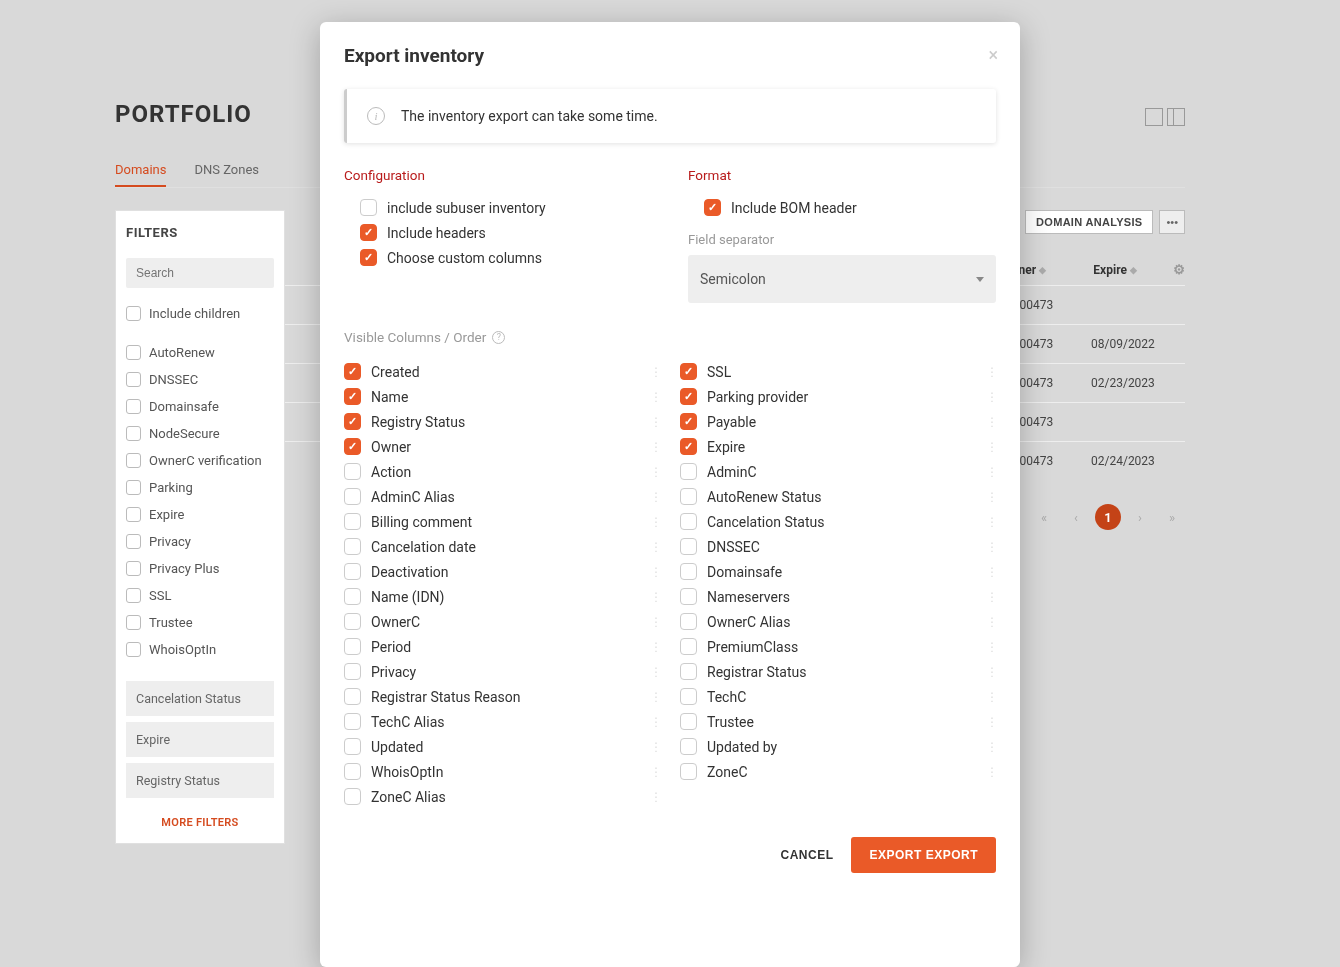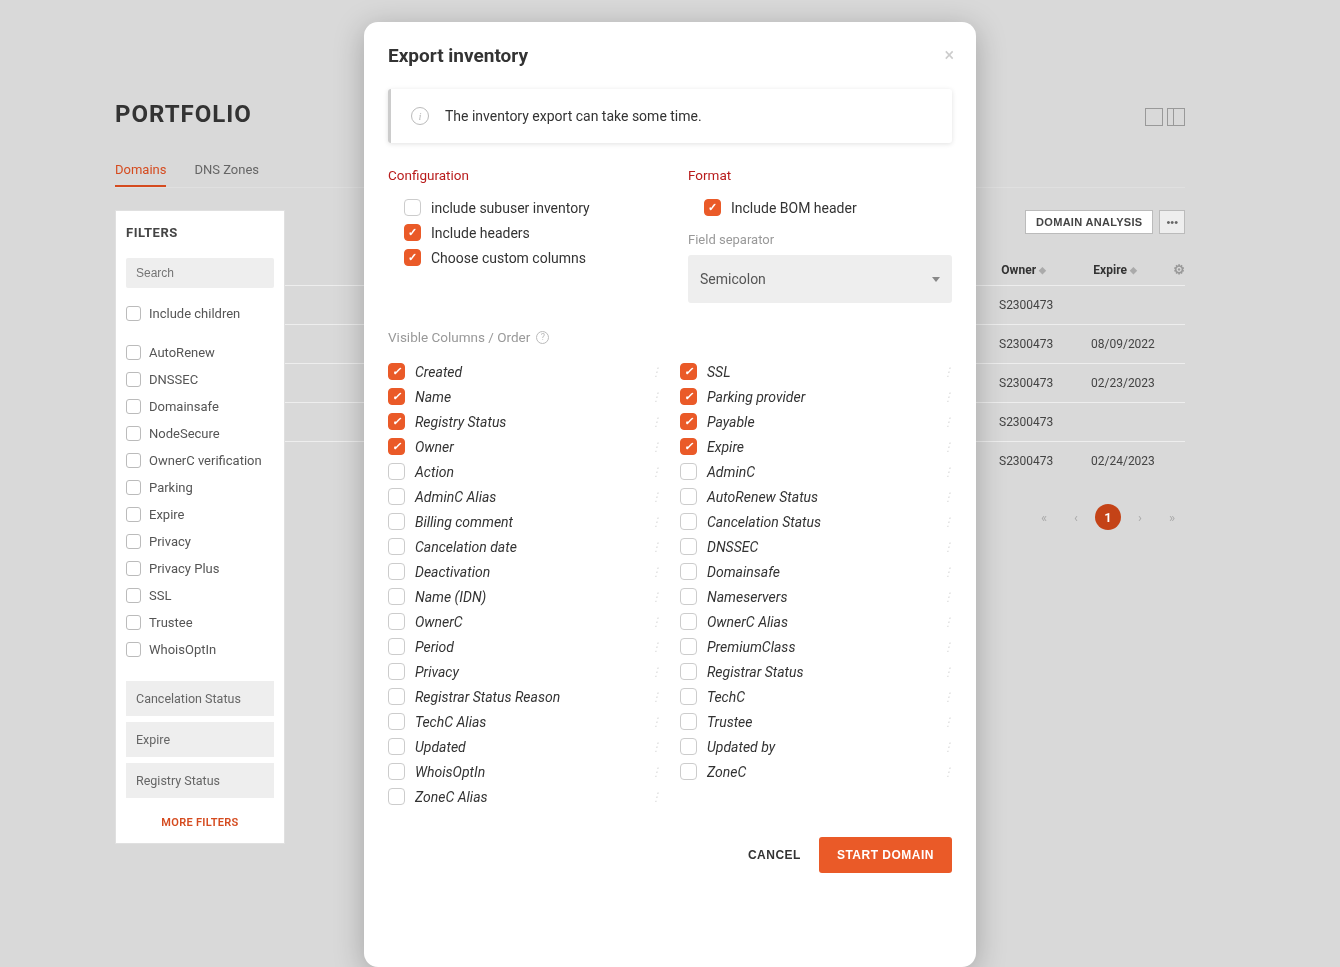--- a/index.html
+++ b/index.html
@@ -41,21 +41,21 @@
 .td-owner { width: 70px; }
 .td-expire { width: 80px; }
 .gear-th { margin-left: auto; color: #999; font-size: 13px; }
 
 .pagination { display: flex; gap: 6px; justify-content: flex-end; margin-top: 24px; align-items: center; }
 .pg-btn { width: 26px; height: 26px; display: flex; align-items: center; justify-content: center; font-size: 13px; color: #aaa; border-radius: 50%; }
 .pg-btn.active { background: #c44317; color: #fff; font-weight: 600; }
 
 
 .overlay { position: absolute; inset: 0; display: flex; justify-content: center; }
-.modal { position: relative; margin-top: 22px; width: 612px; background: #fff; border-radius: 14px; box-shadow: 0 6px 30px rgba(0,0,0,0.25); padding: 22px 24px 22px 24px; }
+.modal { position: relative; margin-top: 22px; width: 700px; background: #fff; border-radius: 6px; box-shadow: 0 6px 30px rgba(0,0,0,0.25); padding: 22px 24px 22px 24px; }
 .modal-title { font-size: 19px; font-weight: 700; color: #333; }
 .close-ic { position: absolute; top: 22px; right: 22px; font-size: 18px; color: #ccc; cursor: pointer; }
 
 .info-box { margin-top: 22px; display: flex; align-items: center; gap: 16px; padding: 18px 20px; border-left: 3px solid #ccc; box-shadow: 0 1px 5px rgba(0,0,0,0.12); border-radius: 3px; }
 .info-ic { width: 18px; height: 18px; border: 1.5px solid #bbb; border-radius: 50%; display: flex; align-items: center; justify-content: center; font-size: 11px; color: #bbb; font-style: italic; font-family: serif; }
 .info-text { font-size: 14px; color: #333; }
 
 .cfg-row { display: flex; margin-top: 24px; gap: 36px; }
 .cfg-col { flex: 1; }
 .cfg-heading { font-size: 13.5px; color: #b91c1c; margin-bottom: 12px; }
@@ -65,21 +65,21 @@
 .chk.on::after { content: '✓'; color: #fff; font-size: 11px; font-weight: bold; }
 .cfg-label { font-size: 14px; color: #333; }
 .field-label { font-size: 13px; color: #999; margin-top: 12px; margin-bottom: 8px; }
 .select-box { background: #eee; padding: 16px 12px; font-size: 14px; color: #555; border-radius: 3px; display: flex; justify-content: space-between; align-items: center; cursor: pointer; }
 .chevron { width: 0; height: 0; border-left: 4px solid transparent; border-right: 4px solid transparent; border-top: 5px solid #888; }
 
 .vis-heading { font-size: 13.5px; color: #999; margin-top: 26px; display: flex; align-items: center; gap: 6px; }
 .help-ic { width: 13px; height: 13px; border: 1px solid #bbb; border-radius: 50%; display: inline-flex; align-items: center; justify-content: center; font-size: 9px; color: #bbb; }
 
 .cols-grid { display: flex; margin-top: 14px; gap: 20px; }
-.cols-col { flex: 1; font-style: italic; }
+.cols-col { flex: 1; }
 .col-item { display: flex; align-items: center; gap: 10px; padding: 4px 0; position: relative; }
 .col-label { font-size: 14px; color: #333; flex: 1; }
 .drag-ic { color: #ddd; font-size: 12px; letter-spacing: -2px; cursor: grab; }
 
 .modal-actions { display: flex; justify-content: flex-end; gap: 18px; margin-top: 28px; align-items: center; }
 .btn-cancel { font-size: 12px; font-weight: 700; color: #333; letter-spacing: 0.5px; cursor: pointer; background: none; border: none; }
 .btn-start { background: #ea5a28; color: #fff; font-size: 12px; font-weight: 700; padding: 11px 18px; border: none; border-radius: 3px; letter-spacing: 0.5px; cursor: pointer; }
 </style>
 </head>
 <body>
@@ -446,16 +446,16 @@
           <div class="col-item">
             <span class="chk"></span>
             <span class="col-label">ZoneC</span>
             <span class="drag-ic">⋮</span>
           </div>
         </div>
     </div>
 
     <div class="modal-actions">
       <button class="btn-cancel">CANCEL</button>
-      <button class="btn-start">START DOMAIN</button>
+      <button class="btn-start">EXPORT EXPORT</button>
     </div>
   </div>
 </div>
 
 </body></html>

